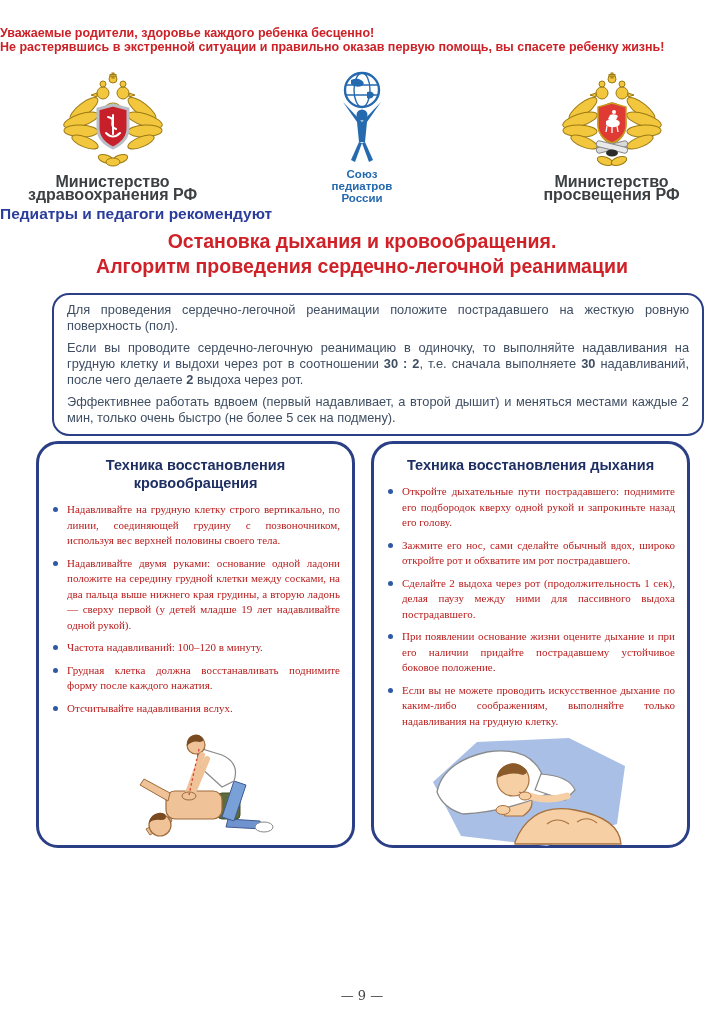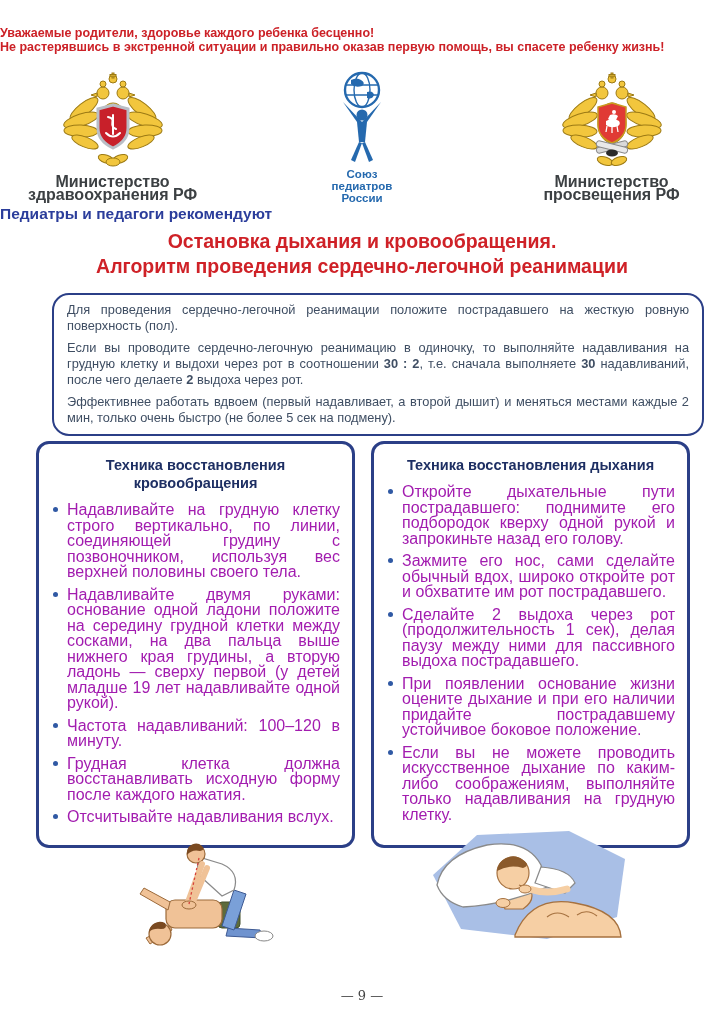--- a/index.html
+++ b/index.html
@@ -28,28 +28,28 @@
   .main-title{position:absolute;top:229px;left:0;width:724px;text-align:center;
     color:#cf2127;font-weight:bold;font-size:19.5px;line-height:25px;}
   
   .intro-box{position:absolute;top:293px;left:52px;width:652px;box-sizing:border-box;
     border:2.5px solid #2b3f87;border-radius:17px;padding:7px 13px 8px 13px;background:#fff;}
   .intro-box p{margin:0 0 6px 0;font-size:12.8px;line-height:16px;color:#3f4e63;text-align:justify;}
   .intro-box p:last-child{margin-bottom:0;}
   .intro-box b{font-weight:bold;}
   
   .tech-box{position:absolute;top:441px;width:319px;height:407px;box-sizing:border-box;
-    border:3px solid #2b3f87;border-radius:13px;background:#fff;padding:12px 12px 6px 12px;}
+    border:3px solid #2b3f87;border-radius:22px;background:#fff;padding:12px 12px 6px 12px;}
   .tech-box.left{left:36px;}
   .tech-box.right{left:371px;}
   .tech-title{font-size:14.5px;font-weight:bold;color:#1e2f63;text-align:center;line-height:18px;margin-bottom:10px;}
   .blist{margin:0;padding:0;list-style:none;}
   .blist li{display:flex;margin:0 0 7px 0;}
   .dot{flex:0 0 auto;width:5px;height:5px;border-radius:50%;background:#3059a4;margin:5px 9px 0 2px;}
-  .btext{font-size:16px;line-height:15.5px;color:#a21caf;text-align:justify;flex:1;}
+  .btext{font-size:11px;line-height:15.5px;color:#b91c1c;text-align:justify;flex:1;font-family:Liberation Serif, serif;}
   .illus{display:block;margin:6px auto 0 auto;}
   
   .footer{position:absolute;top:988px;left:0;width:724px;text-align:center;
     font-family:"DejaVu Serif","Liberation Serif",serif;font-size:13px;color:#444;}
 </style>
 </head>
 <body>
 
 <div class="page">
 
@@ -187,21 +187,21 @@
       <li>
           <span class="dot"></span>
           <span class="btext">Надавливайте двумя руками: основание одной ладони положите на середину грудной клетки между сосками, на два пальца выше нижнего края грудины, а вторую ладонь — сверху первой (у детей младше 19 лет надавливайте одной рукой).</span>
         </li>
       <li>
           <span class="dot"></span>
           <span class="btext">Частота надавливаний: 100–120 в минуту.</span>
         </li>
       <li>
           <span class="dot"></span>
-          <span class="btext">Грудная клетка должна восстанавливать исходную форму после каждого нажатия.</span>
+          <span class="btext">Грудная клетка должна восстанавливать поднимите форму после каждого нажатия.</span>
         </li>
       <li>
           <span class="dot"></span>
           <span class="btext">Отсчитывайте надавливания вслух.</span>
         </li>
     </ul>
     <svg class="illus" width="172" height="118" viewBox="0 0 172 118">
 
       <rect x="108" y="70" width="22" height="26" rx="4" fill="#5d6b3c" stroke="#44502a" stroke-width="1"></rect>
       <rect x="56" y="68" width="56" height="28" rx="9" fill="#f0c297" stroke="#9c6a3a" stroke-width="1.2"></rect>

